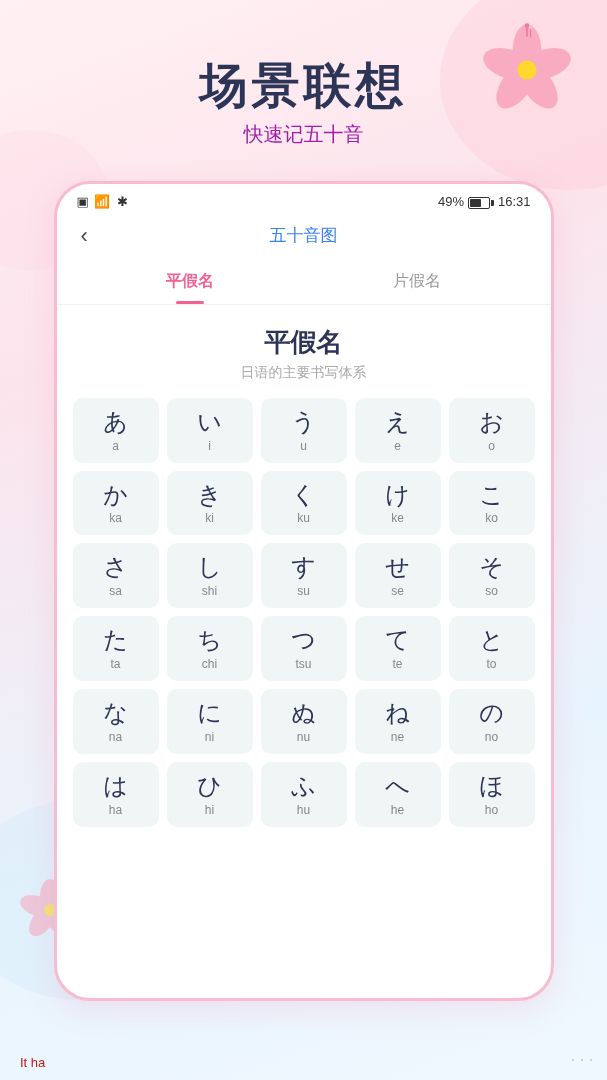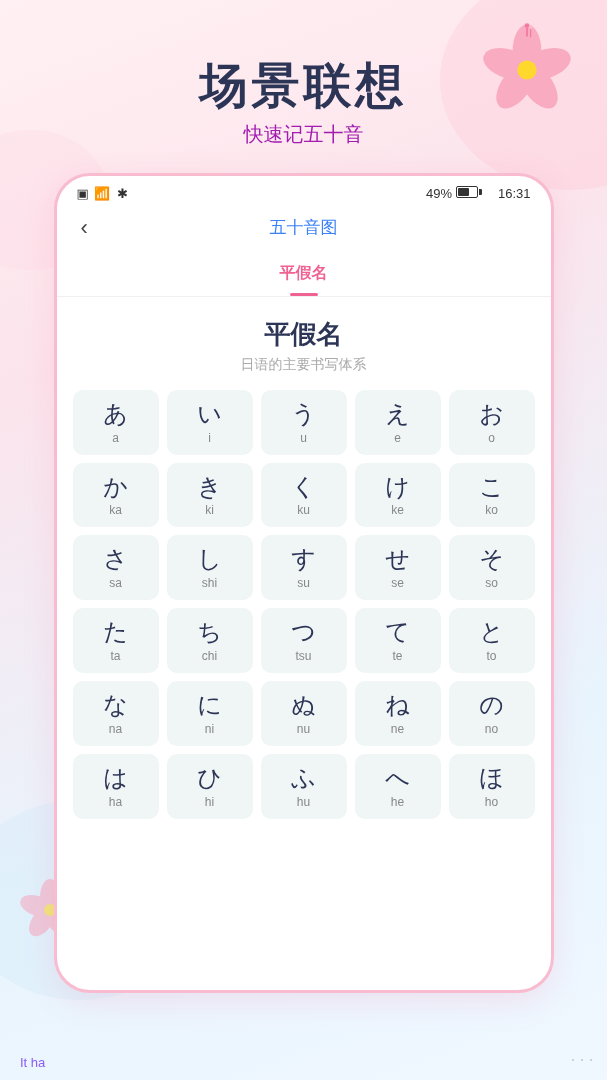--- a/index.html
+++ b/index.html
@@ -19,21 +19,21 @@
       pointer-events: none;
       z-index: 0;
     }
 
     
     .top-section {
       position: relative;
       z-index: 1;
       text-align: center;
       padding-top: 60px;
-      padding-bottom: 25px;
+      padding-bottom: 33px;
     }
 
     .main-title {
       font-size: 48px;
       font-weight: 900;
       color: #2d3557;
       letter-spacing: 4px;
       line-height: 1.1;
     }
 
@@ -69,21 +69,21 @@
     }
 
     .status-left {
       display: flex;
       gap: 6px;
       align-items: center;
     }
 
     .status-right {
       display: flex;
-      align-items: flex-start;
+      align-items: flex-end;
       gap: 4px;
       font-size: 13px;
       font-weight: 500;
     }
 
     
     .nav-bar {
       display: flex;
       align-items: center;
       padding: 4px 16px 8px 16px;
@@ -280,33 +280,36 @@
     <div class="status-left">
       <span style="font-size:13px;">▣</span>
       <span style="font-size:13px;">📶</span>
       <span style="font-size:13px;">✱</span>
     </div>
     <div class="status-right">
       <span>49%</span>
       <span class="battery-icon">
           <span class="battery-fill"></span>
         </span>
-      <span style="margin-left:16px;">16:31</span>
+      <span style="margin-left:4px;">16:31</span>
     </div>
   </div>
 
   <div class="nav-bar">
     <span class="nav-back">‹</span>
     <span class="nav-title">五十音图</span>
   </div>
 
   <div class="tabs-bar">
     <div class="tab-item active">
       <span>平假名</span>
     </div>
+    <div class="tab-item">
+      <span>片假名</span>
+    </div>
   </div>
 
   <div class="section-header">
     <div class="section-title">平假名</div>
     <div class="section-desc">日语的主要书写体系</div>
   </div>
 
   <div class="kana-grid" id="kana-grid">
       <div class="kana-cell">
         <span class="kana-char">あ</span>
@@ -425,15 +428,15 @@
         <span class="kana-romaji">he</span>
       </div>
       <div class="kana-cell">
         <span class="kana-char">ほ</span>
         <span class="kana-romaji">ho</span>
       </div>
     </div>
 
 </div>
 
-<div style="position:absolute;bottom:10px;left:20px;font-size:13px;color:#8b5cf6;z-index:3;">It ha</div>
+<div style="position:absolute;bottom:10px;left:20px;font-size:13px;color:#b91c1c;z-index:3;">It ha</div>
 
 <div class="dots-bottom-right">···</div>
 
 </body></html>

